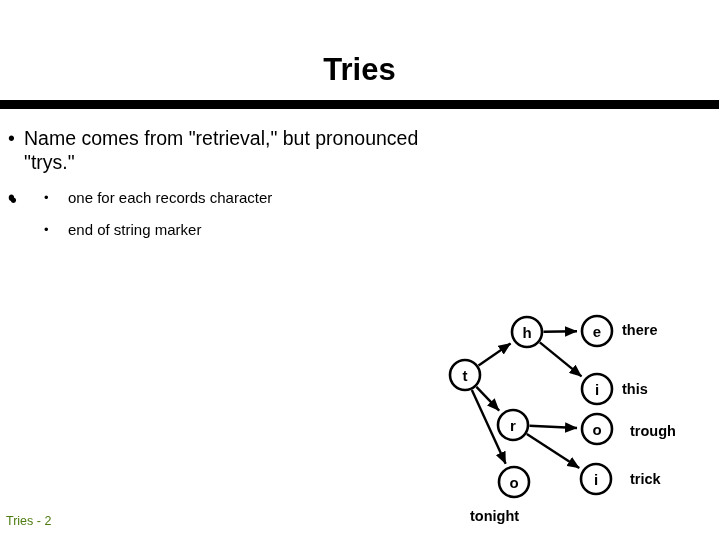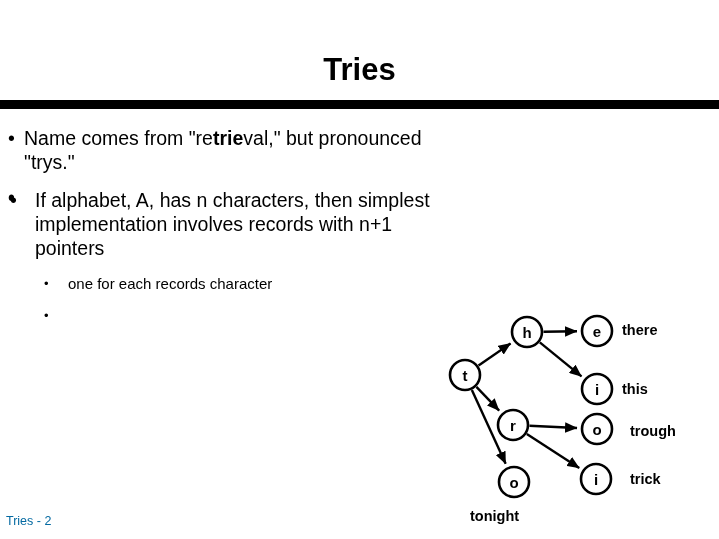--- a/index.html
+++ b/index.html
@@ -64,21 +64,21 @@
     font-size: 19.5px;
     line-height: 24px;
   }
   .bullet.indented {
     padding-left: 35px;
   }
   .bullet.indented > .marker {
     left: 10px;
   }
   .bullet b {
-    font-weight: bold;
+    font-weight: normal;
     margin-top: 22px;
   }
 
   
   .subbullet {
     position: relative;
     padding-left: 68px;
     font-size: 15px;
     line-height: 20px;
     margin-bottom: 12px;
@@ -91,21 +91,21 @@
     line-height: 20px;
   }
 
   
   .footer {
     position: absolute;
     left: 6px;
     top: 513px;
     font-size: 12.5px;
     line-height: 16px;
-    color: #0369a1;
+    color: #4d7c0f;
   }
 
   
   .diagram {
     position: absolute;
     left: 430px;
     top: 300px;
     width: 289px;
     height: 239px;
   }
@@ -157,30 +157,30 @@
     <div class="bullet" style="margin-bottom:12px;">
       <span class="marker">•</span>
     </div>
 
     <div class="bullet" style="margin-bottom:14px;">
       <span class="marker">•</span>
     </div>
 
     <div class="bullet indented" style="margin-bottom:14px;">
       <span class="marker">•</span>
-      <span>If alphabet, A, has n characters, then simplest implementation involves records with n+1 pointers</span>
     </div>
 
     <div class="subbullet">
       <span class="marker">•</span>
       <span>one for each records character</span>
     </div>
 
     <div class="subbullet">
       <span class="marker">•</span>
+      <span>end of string marker</span>
     </div>
 
   </div>
 
   <div class="footer">Tries - 2</div>
 
   <div class="diagram">
     <svg id="trie-svg" width="289" height="239" viewBox="0 0 289 239">
       <defs>
         <marker id="arrowhead" markerWidth="5.2" markerHeight="4.4" refX="5.0" refY="2.2" orient="auto" markerUnits="strokeWidth">

